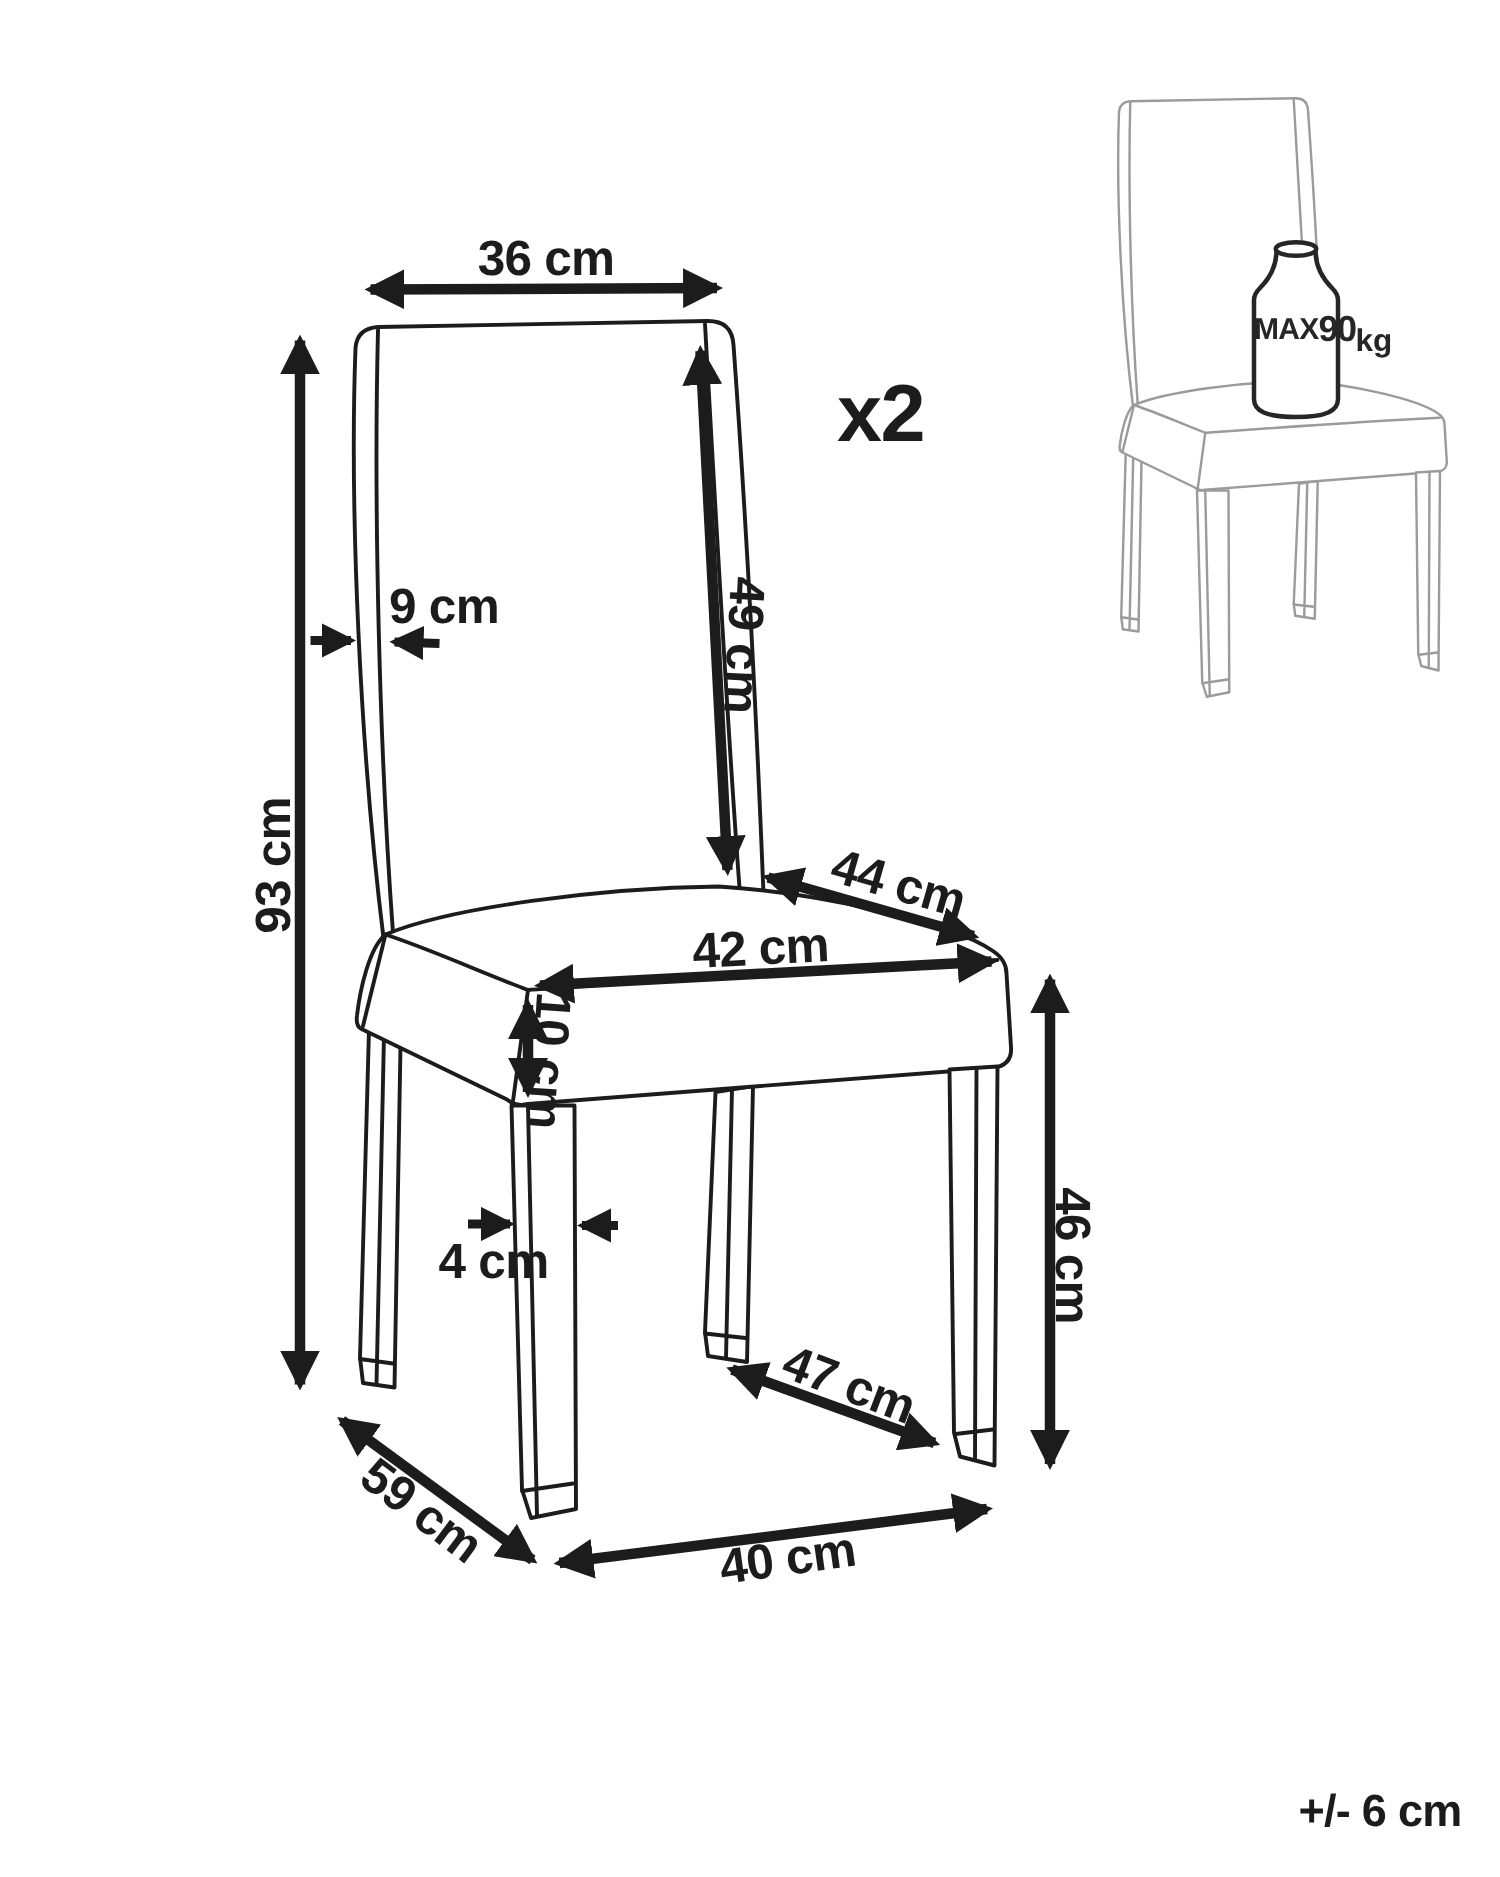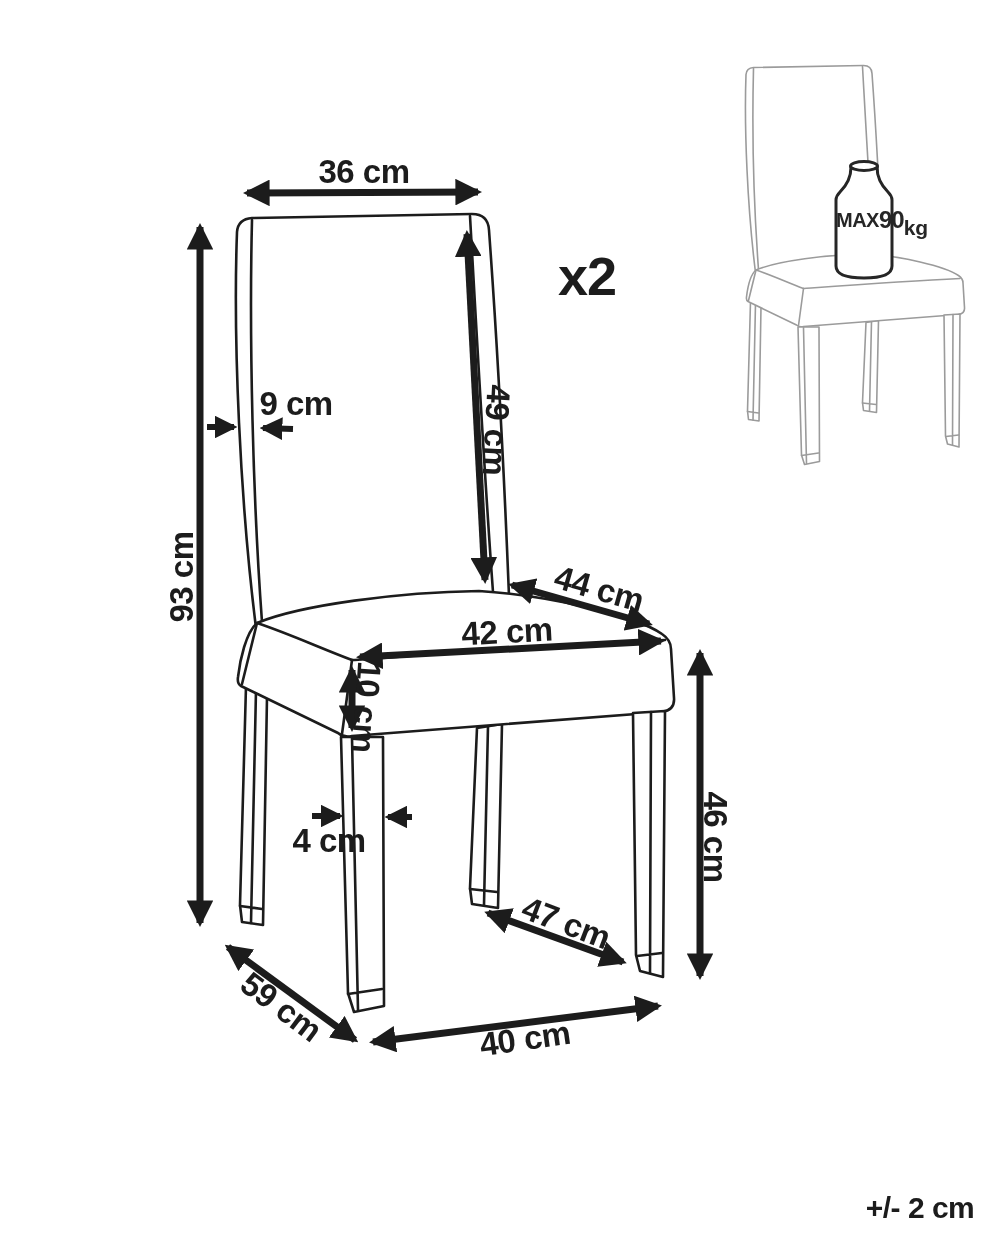--- a/index.html
+++ b/index.html
@@ -147,21 +147,21 @@
   <div class="dim-label" style="left:599px;top:589px;--r:16deg">44 cm</div>
   <div class="dim-label" style="left:507px;top:632px;--r:-3deg">42 cm</div>
   <div class="dim-label" style="left:366px;top:707px;--r:94deg">10 cm</div>
   <div class="dim-label" style="left:329px;top:841px">4 cm</div>
   <div class="dim-label" style="left:715px;top:837px;--r:90deg">46 cm</div>
   <div class="dim-label" style="left:566px;top:923px;--r:21deg">47 cm</div>
   <div class="dim-label" style="left:281px;top:1007px;--r:37deg">59 cm</div>
   <div class="dim-label" style="left:525px;top:1039px;--r:-8deg">40 cm</div>
 
   <div class="dim-label qty-label" style="left:587px;top:276px">x2</div>
-  <div class="dim-label tol-label" style="left:920px;top:1208px">+/- 2 cm</div>
+  <div class="dim-label tol-label" style="left:920px;top:1208px">+/- 6 cm</div>
 
   <div class="weight-text">
     <span class="l1">MAX</span>
     <span class="l2">90</span>
     <span class="l3">kg</span>
   </div>
 
 </div>
 
 </body></html>

